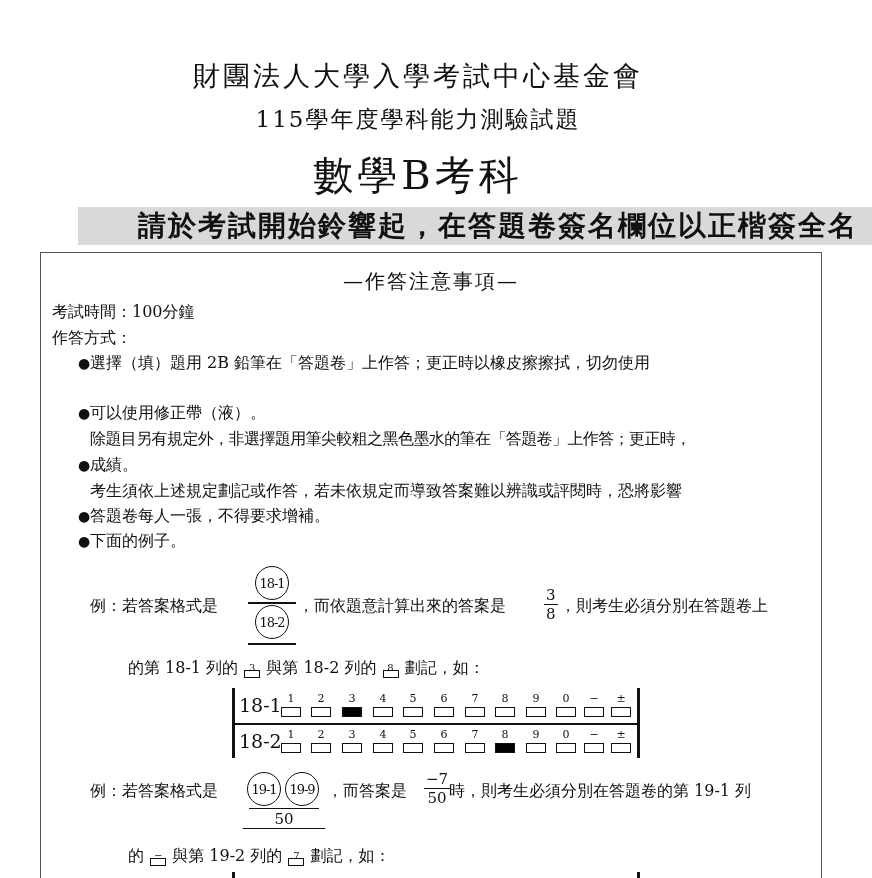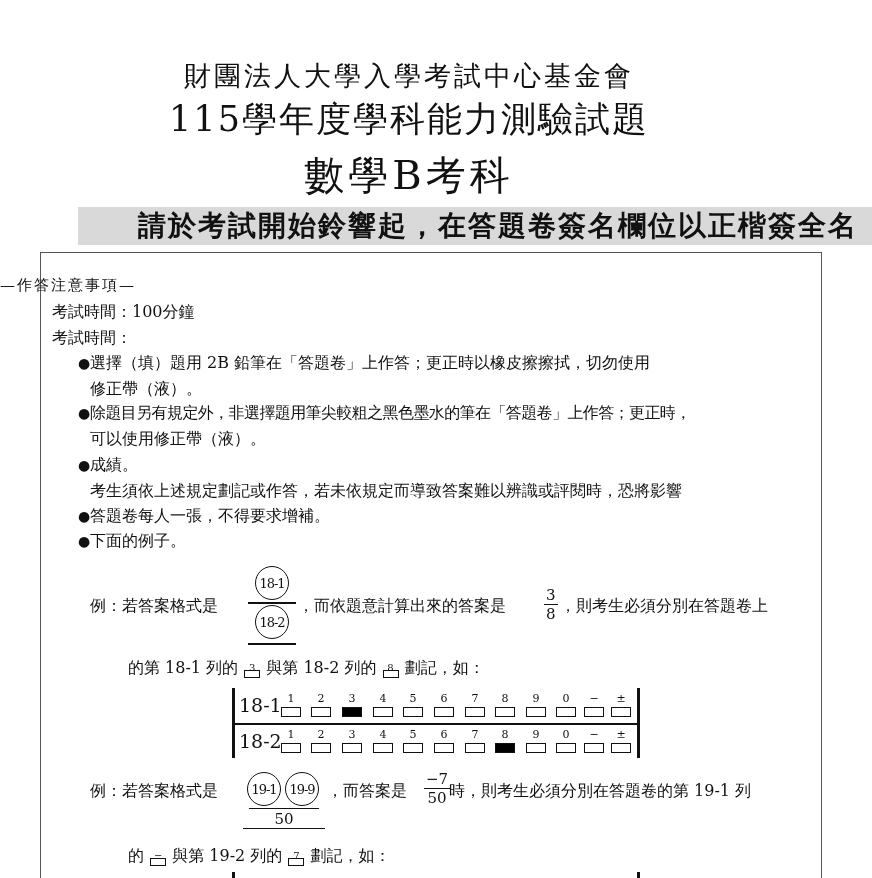--- a/index.html
+++ b/index.html
@@ -1,35 +1,35 @@
 <!DOCTYPE html>
 <html><head>
 <meta charset="utf-8">
 <style>
   html, body { margin: 0; padding: 0; background: #ffffff; }
   body {
     width: 872px; height: 878px; overflow: hidden; position: relative;
     font-family: "DejaVu Serif", "Liberation Serif", serif; color: #111;
   }
-  .center { position: absolute; left: 7px; width: 804px; text-align: center; }
+  .center { position: absolute; left: 16px; width: 804px; text-align: center; }
   .h1 { top: 58px; font-size: 27px; letter-spacing: 3px; line-height: 36px; }
-  .h2 { top: 101px; font-size: 35px; letter-spacing: 2px; line-height: 36px; }
+  .h2 { top: 101px; font-size: 23px; letter-spacing: 2px; line-height: 36px; }
   .h3 { top: 150px; font-size: 40px; letter-spacing: 4px; line-height: 50px; }
   .banner {
     position: absolute; left: 78px; top: 207px; width: 840px; height: 38px;
     background: #d9d9d9; font-weight: bold; font-size: 28px; letter-spacing: 2px;
     line-height: 38px; text-align: center; font-family: "DejaVu Sans", sans-serif;
   }
   .box {
     position: absolute; left: 40px; top: 252px; width: 782px; height: 640px;
     border: 1.5px solid #555; border-bottom: none; box-sizing: border-box;
   }
   .box-title {
-    position: absolute; left: 0; top: 276px; width: 862px; 
-    font-size: 15px; letter-spacing: 2px;
+    position: absolute; left: 0; top: 268px; width: 862px; text-align: center;
+    font-size: 20px; letter-spacing: 2px;
   }
   .line { position: absolute; font-size: 16px; line-height: 24px; white-space: nowrap; }
   .bullet { position: absolute; font-size: 16px; line-height: 26px; }
   .bullet .dot { position: absolute; left: -12px; top: 0; font-size: 14px; }
   .bullet .txt { white-space: nowrap; display: block; }
   .circ {
     display: inline-block; width: 34px; height: 34px; border: 1.5px solid #111;
     border-radius: 50%; text-align: center; line-height: 34px; font-size: 13px;
     box-sizing: border-box; letter-spacing: -1px;
   }
@@ -54,31 +54,30 @@
 
 <div class="center h1">財團法人大學入學考試中心基金會</div>
 <div class="center h2">115學年度學科能力測驗試題</div>
 <div class="center h3">數學B考科</div>
 <div class="banner">請於考試開始鈴響起，在答題卷簽名欄位以正楷簽全名</div>
 
 <div class="box"></div>
 <div class="box-title">—作答注意事項—</div>
 
 <div class="line" style="left:52px; top:300px;">考試時間：100分鐘</div>
-<div class="line" style="left:52px; top:326px;">考試時間：</div>
+<div class="line" style="left:52px; top:326px;">作答方式：</div>
 
 <div class="bullet" style="left:90px; top:350px;">
   <span class="dot">●</span>
   <span class="txt">選擇（填）題用 2B 鉛筆在「答題卷」上作答；更正時以橡皮擦擦拭，切勿使用</span>
-  <span class="txt">修正帶（液）。</span>
 </div>
 <div class="bullet" style="left:90px; top:400px;">
   <span class="dot">●</span>
+  <span class="txt">可以使用修正帶（液）。</span>
   <span class="txt" style="letter-spacing:-0.6px;">除題目另有規定外，非選擇題用筆尖較粗之黑色墨水的筆在「答題卷」上作答；更正時，</span>
-  <span class="txt">可以使用修正帶（液）。</span>
 </div>
 <div class="bullet" style="left:90px; top:452px;">
   <span class="dot">●</span>
   <span class="txt">成績。</span>
   <span class="txt">考生須依上述規定劃記或作答，若未依規定而導致答案難以辨識或評閱時，恐將影響</span>
 </div>
 <div class="bullet" style="left:90px; top:503px;">
   <span class="dot">●</span>
   <span class="txt">答題卷每人一張，不得要求增補。</span>
 </div>

